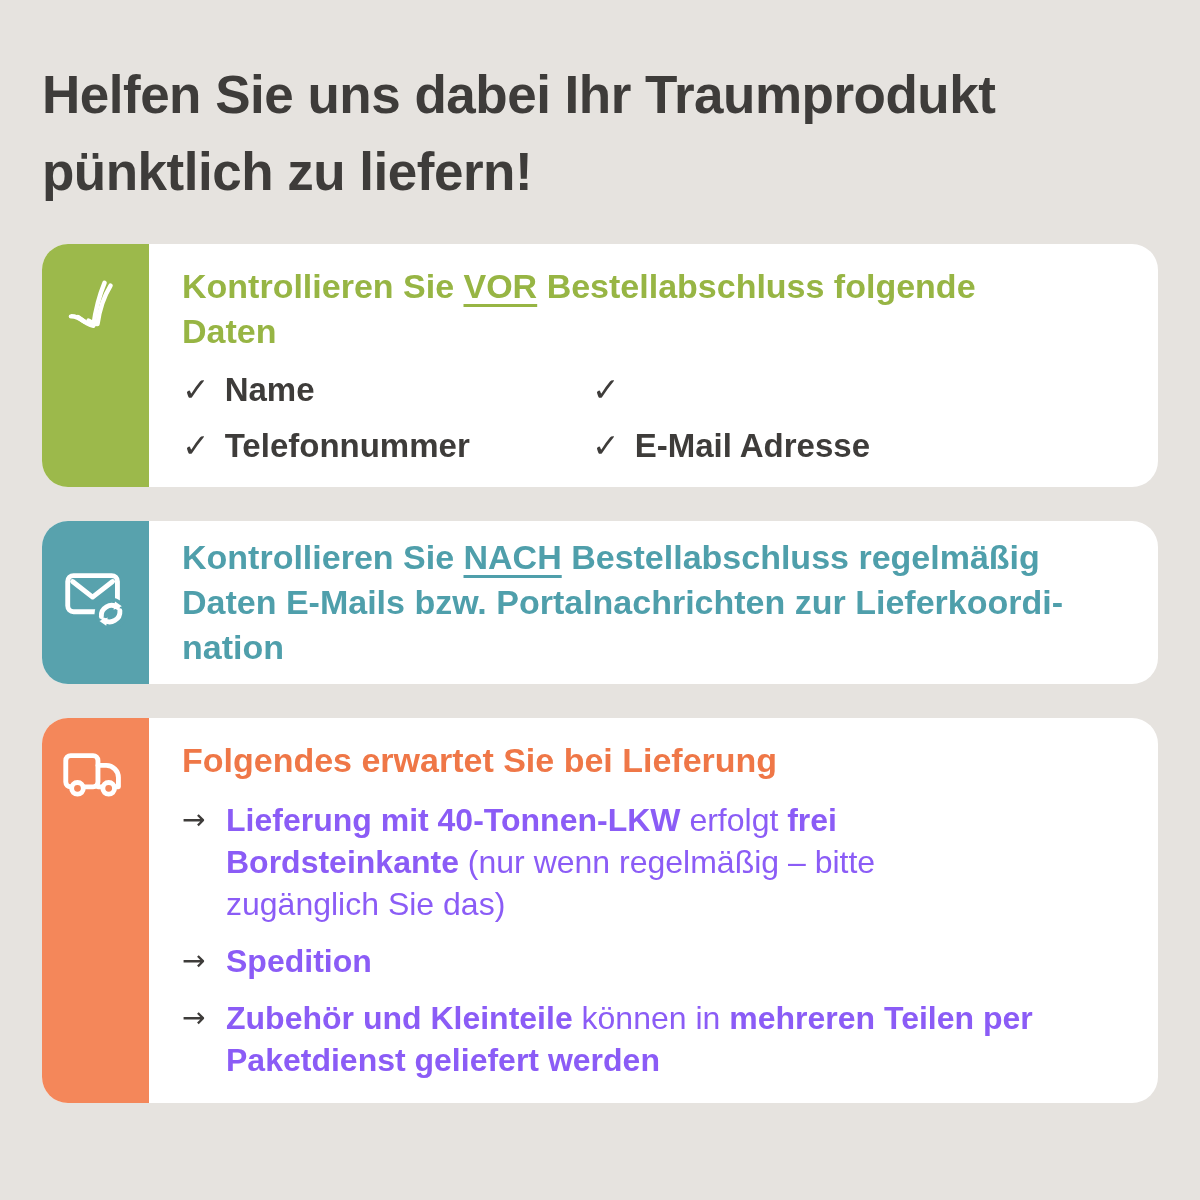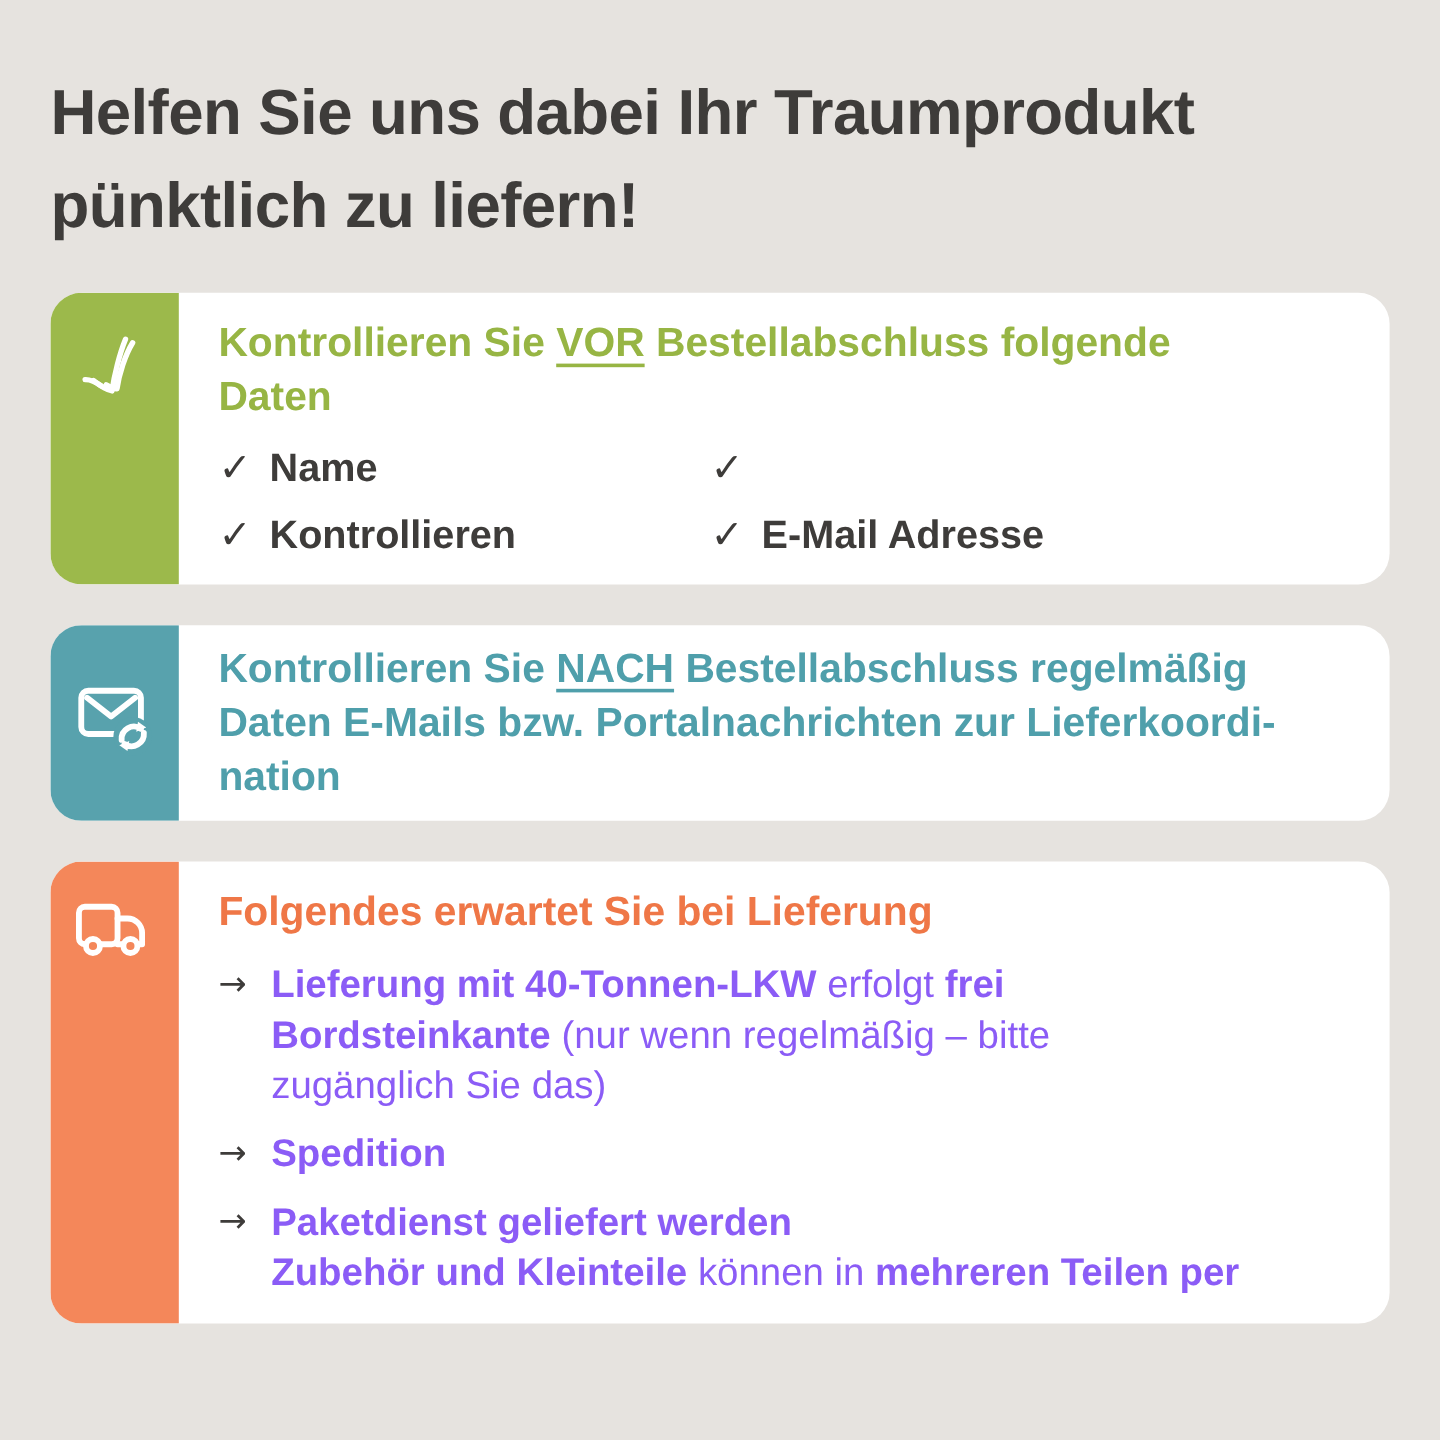--- a/index.html
+++ b/index.html
@@ -76,21 +76,21 @@
         <div class="checklist">
             <div class="check-item">
               <span class="check-glyph">✓</span>
               <span class="check-label">Name</span>
             </div>
             <div class="check-item">
               <span class="check-glyph">✓</span>
             </div>
             <div class="check-item">
               <span class="check-glyph">✓</span>
-              <span class="check-label">Kontrollieren</span>
+              <span class="check-label">Telefonnummer</span>
             </div>
             <div class="check-item">
               <span class="check-glyph">✓</span>
               <span class="check-label">E-Mail Adresse</span>
             </div>
           </div>
       </div>
     </section>
 
     <section class="card card-nach" style="--accent: #58a2ad; --heading: #4f9fab;">
@@ -138,22 +138,22 @@
             </div>
             <div class="bullet">
               <span class="arrow-glyph">→</span>
               <div class="bullet-text">
                 <div class="rline"><span class="b">Spedition</span></div>
               </div>
             </div>
             <div class="bullet">
               <span class="arrow-glyph">→</span>
               <div class="bullet-text">
+                <div class="rline"><span class="b">Zubehör und Kleinteile</span><span> können in </span><span class="b">mehreren Teilen per</span></div>
                 <div class="rline"><span class="b">Paketdienst geliefert werden</span></div>
-                <div class="rline"><span class="b">Zubehör und Kleinteile</span><span> können in </span><span class="b">mehreren Teilen per</span></div>
               </div>
             </div>
           </div>
       </div>
     </section>
 
   </div>
 </div>
 
 </body></html>

